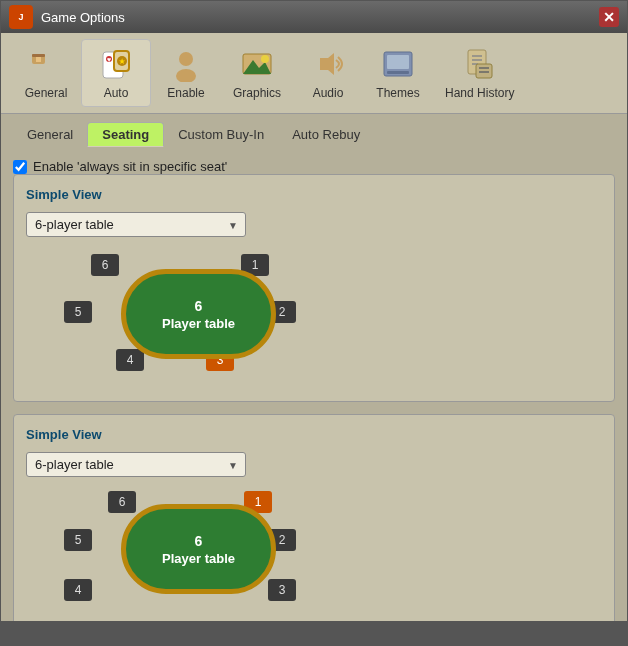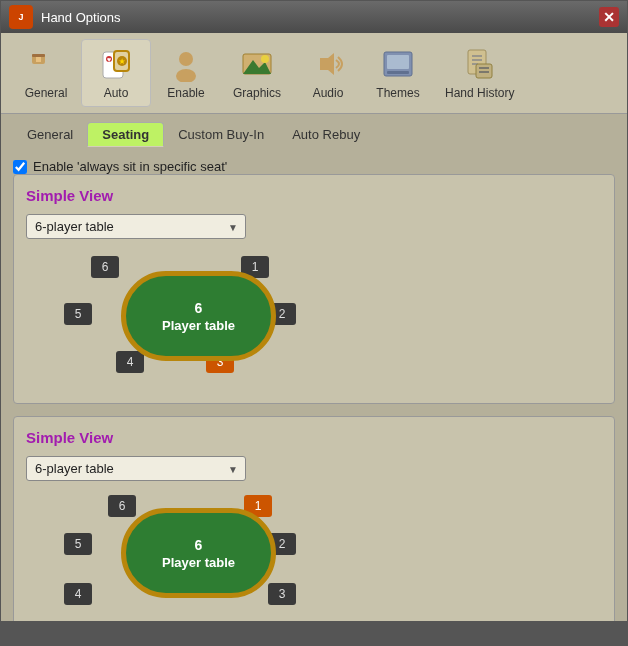--- a/index.html
+++ b/index.html
@@ -146,22 +146,22 @@
     
     .view-box {
       background: #c8c3ac;
       border: 1px solid #999;
       border-radius: 4px;
       padding: 12px;
       margin-bottom: 12px;
     }
     .view-title {
       font-weight: bold;
-      font-size: 15px;
-      color: #a21caf;
+      font-size: 13px;
+      color: #0c4a6e;
       margin-bottom: 10px;
     }
 
     
     .dropdown-row {
       display: flex;
       align-items: center;
       margin-bottom: 12px;
     }
     .dropdown {
@@ -240,21 +240,21 @@
       flex-shrink: 0;
     }
   </style>
 </head>
 <body>
 
 <div class="window">
 
   <div class="title-bar">
     <div class="title-bar-logo">J</div>
-    <span class="title-bar-text">Hand Options</span>
+    <span class="title-bar-text">Game Options</span>
     <div class="title-bar-close">✕</div>
   </div>
 
   <div class="nav-bar">
 
     <div class="nav-item">
       <div class="nav-icon">
         <svg width="36" height="36" viewBox="0 0 36 36">
           <rect x="4" y="8" width="13" height="10" rx="2" fill="#c8a060"></rect>
           <rect x="4" y="8" width="13" height="3" rx="1" fill="#a07040"></rect>

